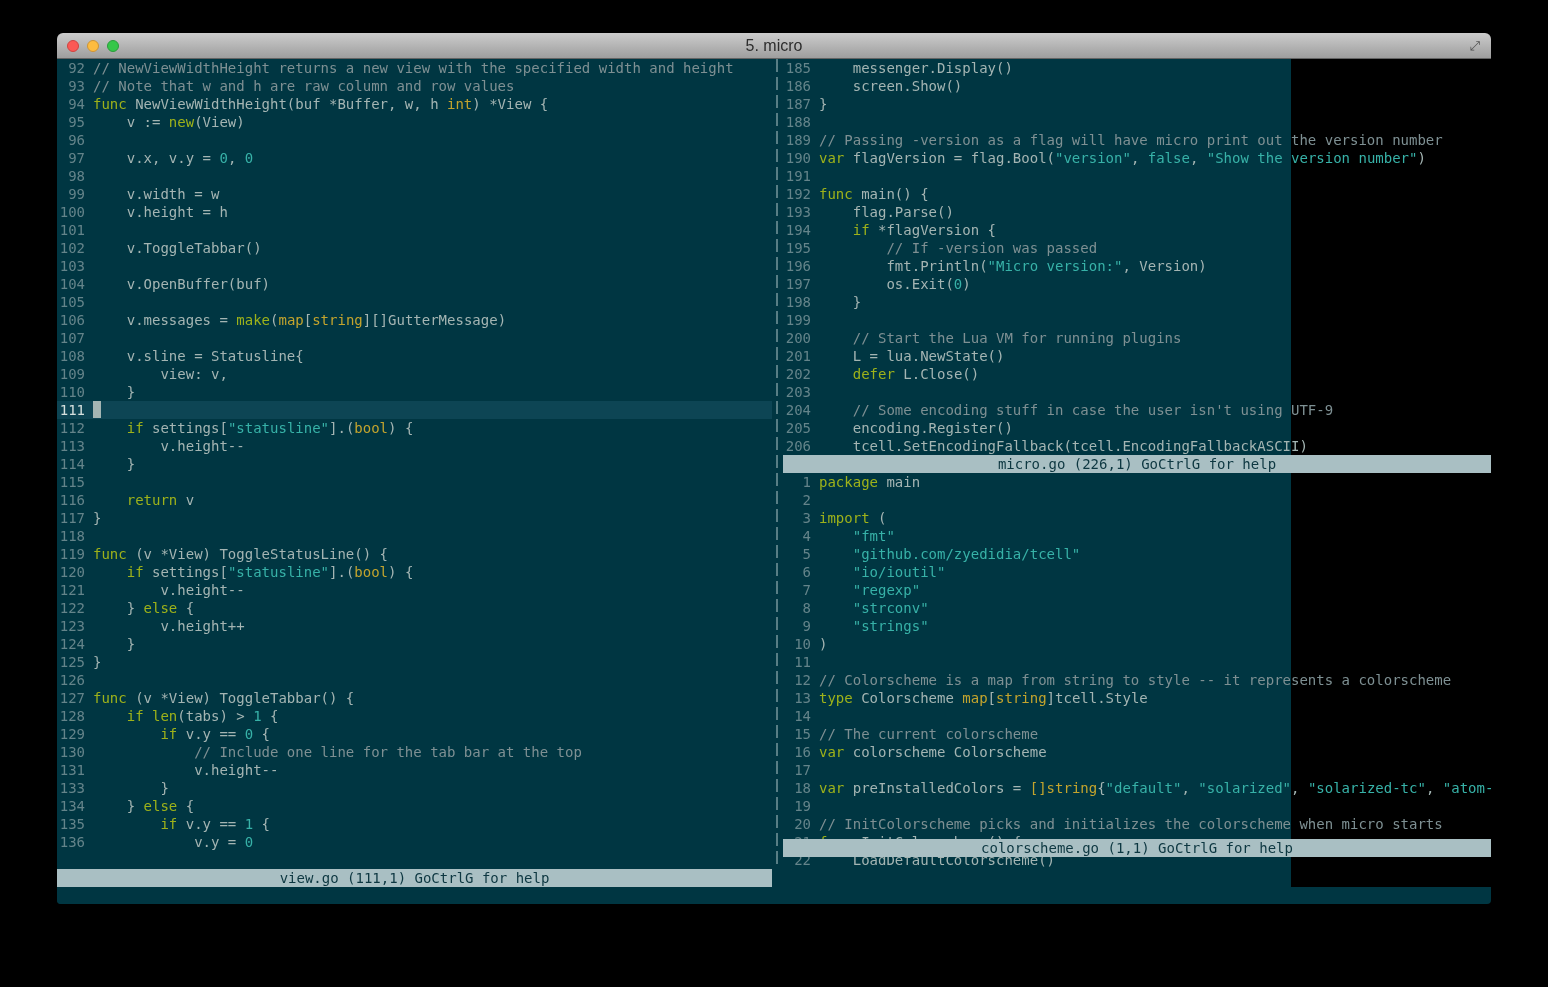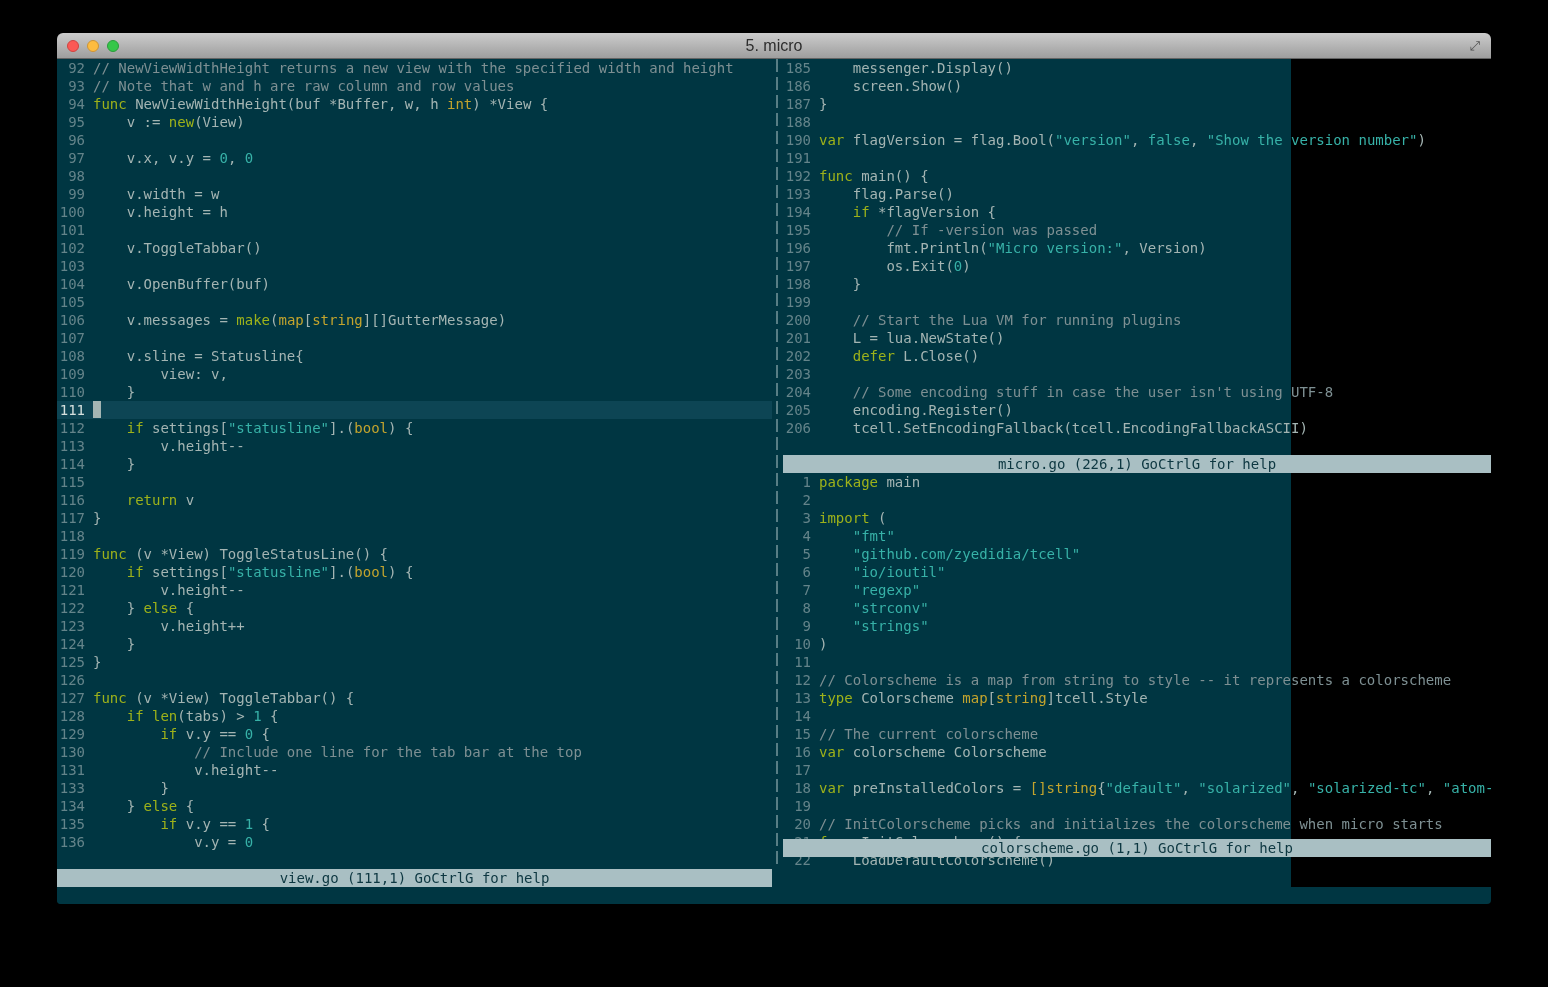--- a/index.html
+++ b/index.html
@@ -135,35 +135,36 @@
         <div class="row"><span class="gutter">136</span><span class="code"><span class="tx">            v.y = </span><span class="st">0</span></span></div>
       </div>
 
     <div class="divider"></div>
 
     <div class="pane" id="pane-top-right">
         <div class="row"><span class="gutter">185</span><span class="code"><span class="tx">    messenger.Display()</span></span></div>
         <div class="row"><span class="gutter">186</span><span class="code"><span class="tx">    screen.Show()</span></span></div>
         <div class="row"><span class="gutter">187</span><span class="code"><span class="tx">}</span></span></div>
         <div class="row"><span class="gutter">188</span><span class="code"></span></div>
+        <div class="row"><span class="gutter">189</span><span class="code"><span class="cm">// Passing -version as a flag will have micro print out the version number</span></span></div>
         <div class="row"><span class="gutter">190</span><span class="code"><span class="kw">var</span><span class="tx"> flagVersion = flag.Bool(</span><span class="st">"version"</span><span class="tx">, </span><span class="st">false</span><span class="tx">, </span><span class="st">"Show the version number"</span><span class="tx">)</span></span></div>
         <div class="row"><span class="gutter">191</span><span class="code"></span></div>
         <div class="row"><span class="gutter">192</span><span class="code"><span class="kw">func</span><span class="tx"> main() {</span></span></div>
         <div class="row"><span class="gutter">193</span><span class="code"><span class="tx">    flag.Parse()</span></span></div>
         <div class="row"><span class="gutter">194</span><span class="code"><span class="tx">    </span><span class="kw">if</span><span class="tx"> *flagVersion {</span></span></div>
         <div class="row"><span class="gutter">195</span><span class="code"><span class="cm">        // If -version was passed</span></span></div>
         <div class="row"><span class="gutter">196</span><span class="code"><span class="tx">        fmt.Println(</span><span class="st">"Micro version:"</span><span class="tx">, Version)</span></span></div>
         <div class="row"><span class="gutter">197</span><span class="code"><span class="tx">        os.Exit(</span><span class="st">0</span><span class="tx">)</span></span></div>
         <div class="row"><span class="gutter">198</span><span class="code"><span class="tx">    }</span></span></div>
         <div class="row"><span class="gutter">199</span><span class="code"></span></div>
         <div class="row"><span class="gutter">200</span><span class="code"><span class="cm">    // Start the Lua VM for running plugins</span></span></div>
         <div class="row"><span class="gutter">201</span><span class="code"><span class="tx">    L = lua.NewState()</span></span></div>
         <div class="row"><span class="gutter">202</span><span class="code"><span class="tx">    </span><span class="kw">defer</span><span class="tx"> L.Close()</span></span></div>
         <div class="row"><span class="gutter">203</span><span class="code"></span></div>
-        <div class="row"><span class="gutter">204</span><span class="code"><span class="cm">    // Some encoding stuff in case the user isn't using UTF-8</span></span></div>
+        <div class="row"><span class="gutter">204</span><span class="code"><span class="cm">    // Some encoding stuff in case the user isn't using UTF-9</span></span></div>
         <div class="row"><span class="gutter">205</span><span class="code"><span class="tx">    encoding.Register()</span></span></div>
         <div class="row"><span class="gutter">206</span><span class="code"><span class="tx">    tcell.SetEncodingFallback(tcell.EncodingFallbackASCII)</span></span></div>
       </div>
 
     <div class="statusline" id="status-top-right">
       <span>micro.go (226,1) Go</span>
       <span>CtrlG for help</span>
     </div>
 
     <div class="pane" id="pane-bottom-right">

